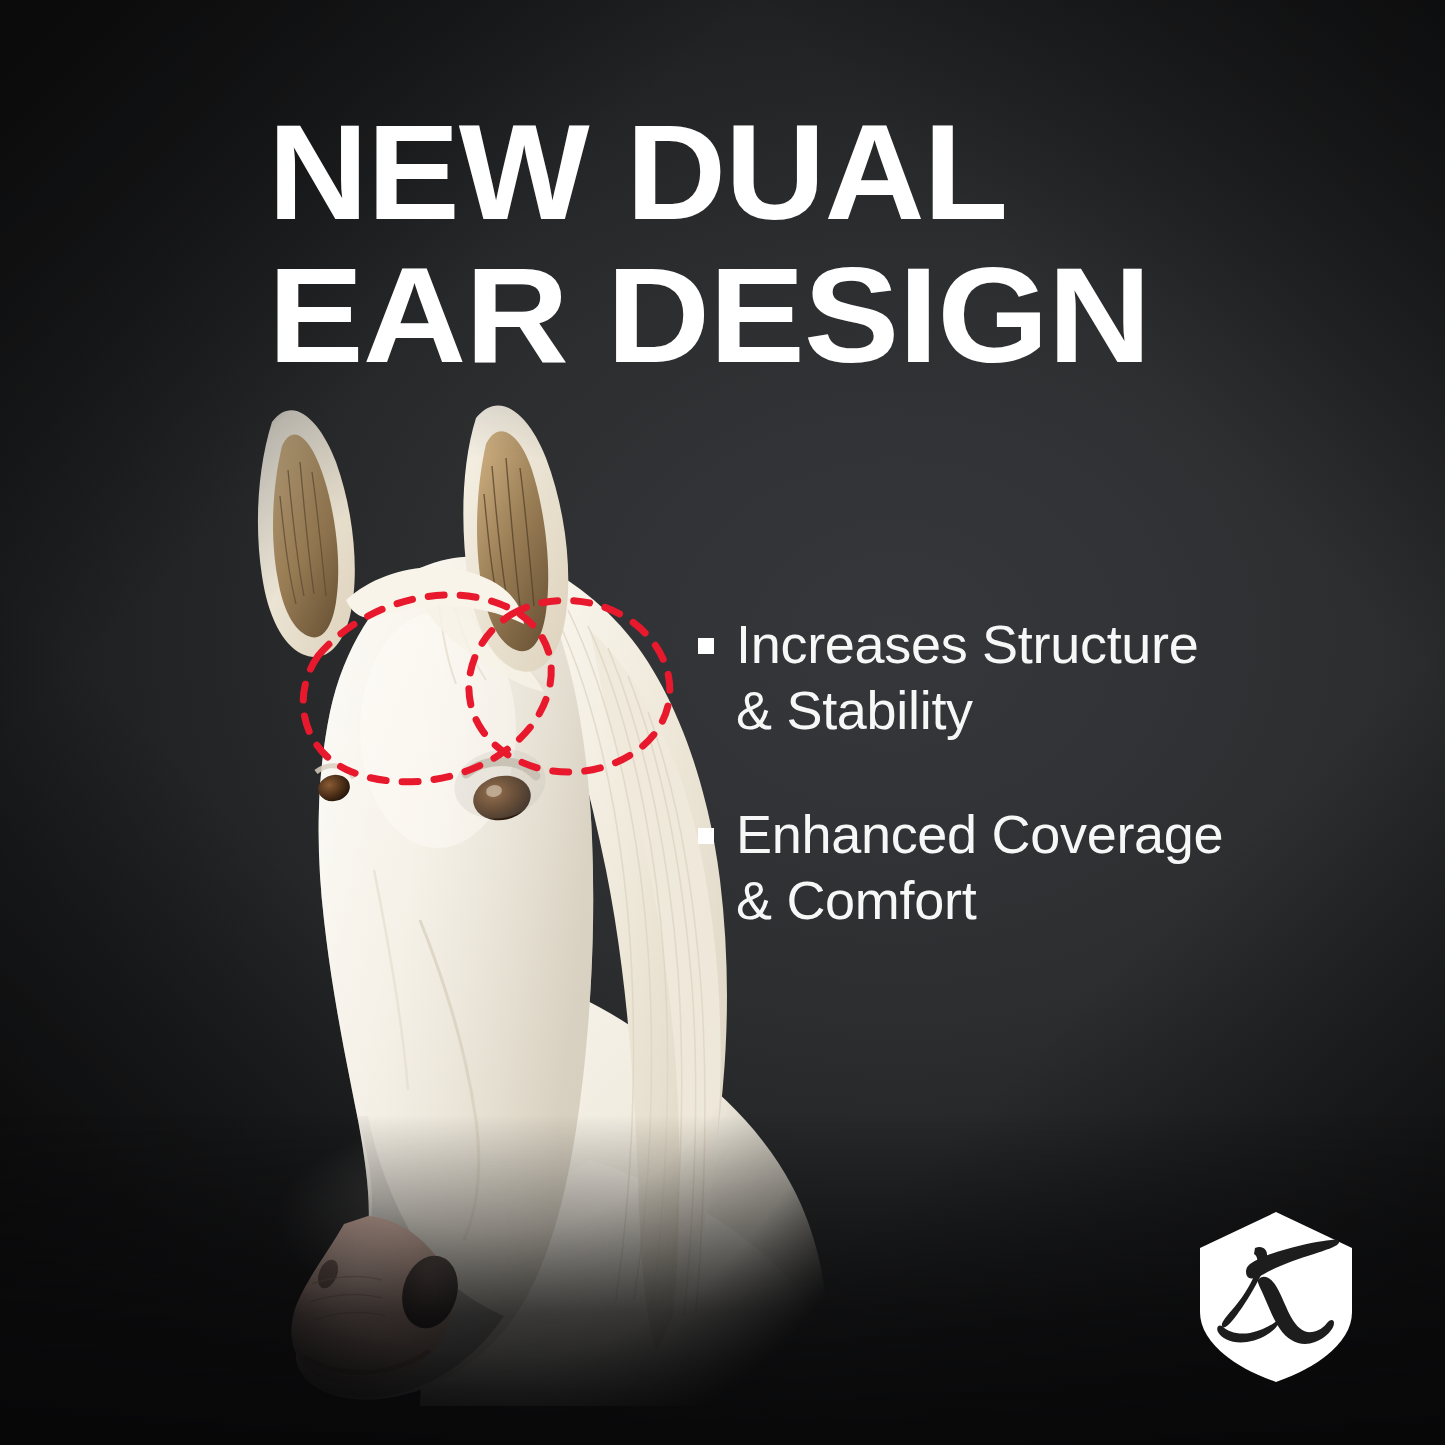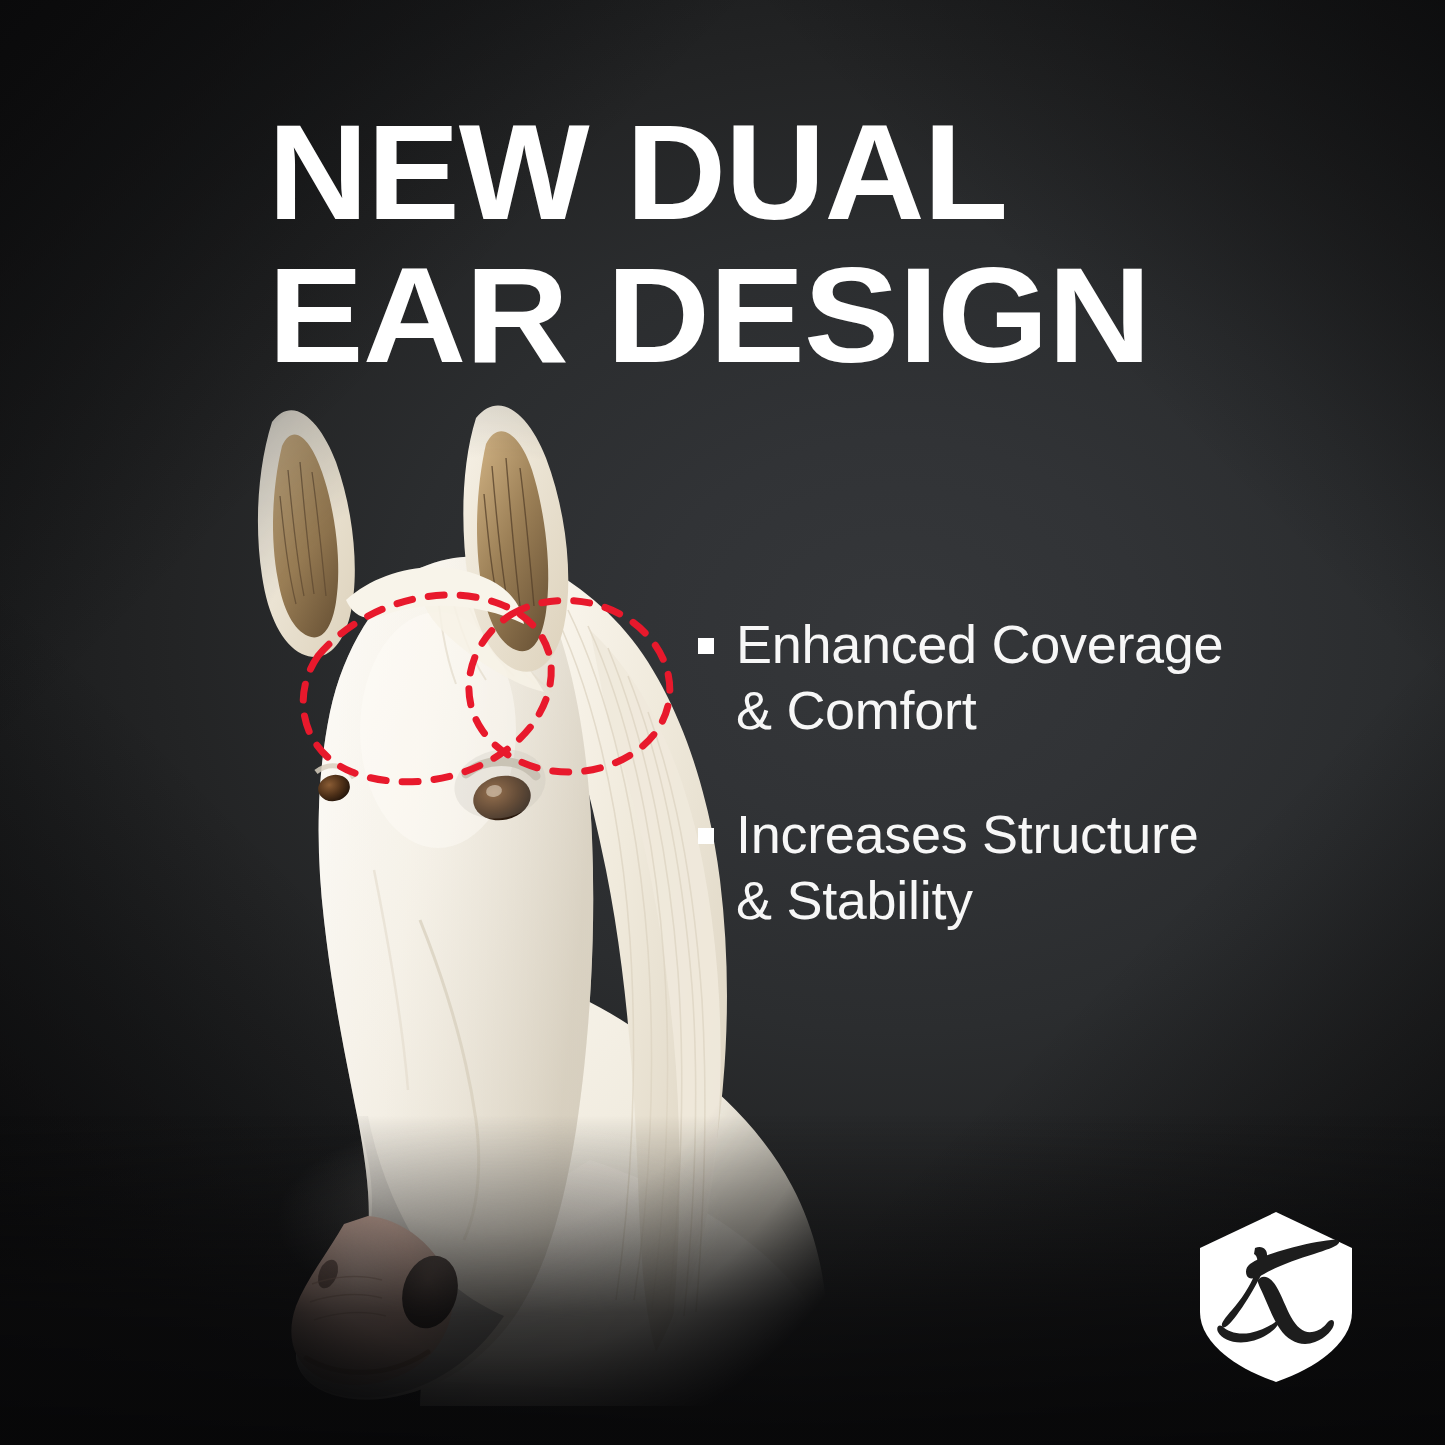--- a/index.html
+++ b/index.html
@@ -383,29 +383,29 @@
 
   <div class="headline">
     <span class="l1">NEW DUAL</span>
     <span class="l2">EAR DESIGN</span>
   </div>
 
   <div class="bullets">
     <div class="bullet-row">
       <span class="bullet-marker"></span>
       <span class="bullet-text">
-        <span>Enhanced Coverage</span><br>
-        <span>&amp; Comfort</span>
+        <span>Increases Structure</span><br>
+        <span>&amp; Stability</span>
       </span>
     </div>
     <div class="bullet-row">
       <span class="bullet-marker"></span>
       <span class="bullet-text">
-        <span>Increases Structure</span><br>
-        <span>&amp; Stability</span>
+        <span>Enhanced Coverage</span><br>
+        <span>&amp; Comfort</span>
       </span>
     </div>
   </div>
 
   <div class="logo">
     <svg viewBox="0 0 168 178" xmlns="http://www.w3.org/2000/svg" aria-hidden="true">
 
       <path d="M 84 4 L 160 40 L 160 104 C 160 132, 130 158, 84 174 C 38 158, 8 132, 8 104 L 8 40 Z" fill="#ffffff"></path>
 
       <g fill="#1d1d1d">

